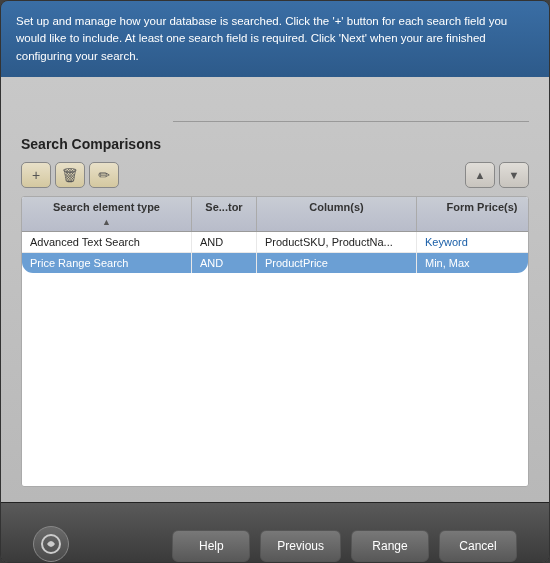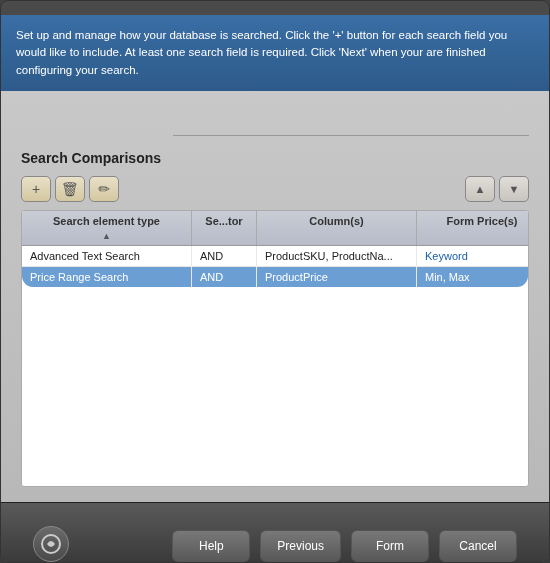--- a/index.html
+++ b/index.html
@@ -42,21 +42,20 @@
     }
 
     
     .info-banner {
       background: linear-gradient(to bottom, #3a6ea5 0%, #2d5a8a 100%);
       padding: 12px 15px;
       color: #fff;
       font-size: 11.5px;
       line-height: 1.5;
       flex-shrink: 0;
-      margin-top: 14px;
     }
 
     
     .main-content {
       background: linear-gradient(to bottom, #c8c8c8 0%, #b8b8b8 100%);
       flex: 1;
       padding: 15px 20px;
       display: flex;
       flex-direction: column;
     }
@@ -333,16 +332,16 @@
   <div class="bottom-toolbar">
     <div class="logo-btn">
       <svg class="logo-icon" viewBox="0 0 22 22" xmlns="http://www.w3.org/2000/svg">
         <circle cx="11" cy="11" r="9" fill="none" stroke="#ccc" stroke-width="2"></circle>
         <path d="M7 11 Q11 5 15 11 Q11 17 7 11Z" fill="#ccc"></path>
       </svg>
     </div>
     <div class="spacer"></div>
     <button class="bottom-btn">Help</button>
     <button class="bottom-btn">Previous</button>
-    <button class="bottom-btn">Form</button>
+    <button class="bottom-btn">Range</button>
     <button class="bottom-btn">Cancel</button>
   </div>
 </div>
 
 </body></html>

